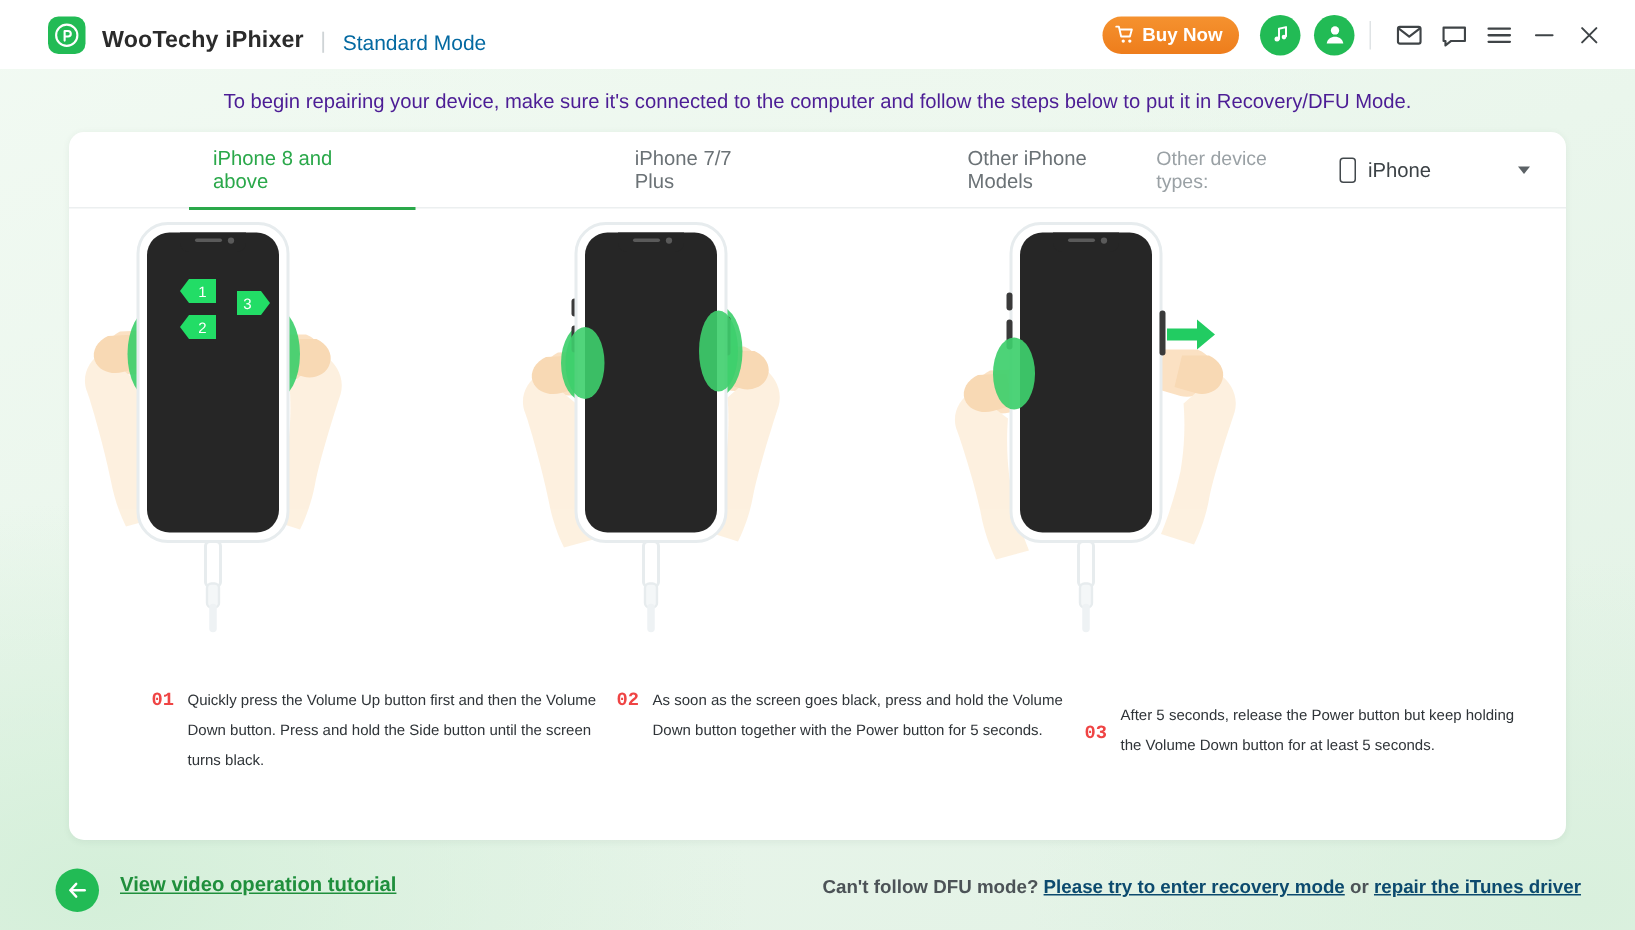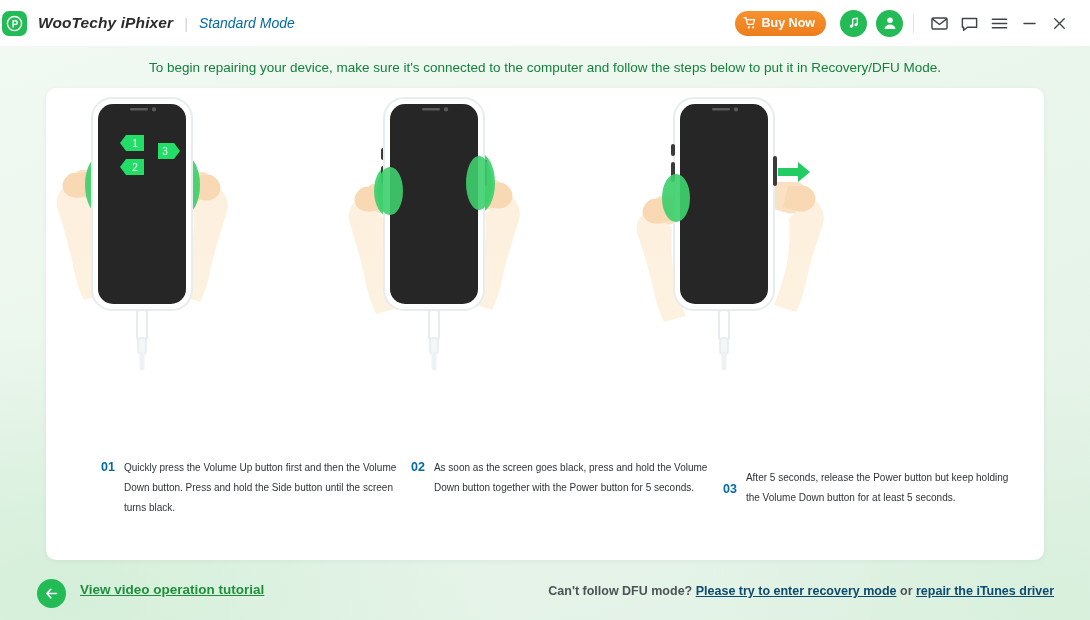--- a/index.html
+++ b/index.html
@@ -17,21 +17,21 @@
     position: relative;
   }
   .app { position: absolute; inset: 0; }
 
   
   .titlebar {
     position: absolute; left: 0; top: 0; width: 1090px; height: 46px;
     background: #ffffff;
     display: flex; align-items: center;
   }
-  .logo-wrap { display: flex; align-items: center; margin-left: 2px; font-style: italic; }
+  .logo-wrap { display: flex; align-items: flex-end; margin-left: 32px; }
   .logo {
     width: 25px; height: 25px; border-radius: 7px;
     background: #22bb55;
     display: flex; align-items: center; justify-content: center;
   }
   .logo svg { display: block; }
   .brand {
     margin-left: 11px; font-size: 15.5px; color: #2b2b2b; font-weight: bold;
     letter-spacing: .1px;
   }
@@ -56,21 +56,21 @@
   }
   .round-icon { width: 27px; height: 27px; border-radius: 50%; background: #22bb55;
     display:flex; align-items:center; justify-content:center; }
   .vline { width:1px; height: 19px; background:#dfe3e5; margin: 0 10px; }
   .win-icon { width: 30px; height: 30px; color: #3f4447; }
 
   
   .banner {
     position: absolute; left: 0; top: 46px; width: 1090px; height: 42px;
     display: flex; align-items: center; justify-content: center;
-    font-size: 13.5px; color: #15803d;
+    font-size: 13.5px; color: #4c1d95;
   }
 
   
   .card {
     position: absolute; left: 46px; top: 88px; width: 998px; height: 472px;
     background: #fff; border-radius: 10px;
     box-shadow: 0 1px 5px rgba(60,90,70,.07);
   }
   .tabs {
     position: relative; height: 51px; border-bottom: 1px solid #eceff0;
@@ -116,22 +116,22 @@
   .sep0 { left: 377px; }
   .sep1 { left: 668px; }
 
   
   .steps { position: absolute; left: 0; top: 370px; width: 998px; display: flex; }
   .step { display: flex; align-items: flex-start; }
   .step0 { margin-left: 55px; width: 300px; }
   .step1 { margin-left: 10px; width: 300px; }
   .step2 { margin-left: 12px; width: 290px; align-items: center; }
   .step-num {
-    color: #0369a1; font-size: 12.5px; font-weight: bold; margin-right: 9px;
-    padding-top: 2px; flex: none;
+    color: #ef4444; font-size: 12.5px; font-weight: bold; margin-right: 9px;
+    padding-top: 2px; flex: none; font-family: Liberation Mono, monospace;
   }
   .step-txt { font-size: 10px; line-height: 20px; color: #2f3438; }
 
   
   .footer { position: absolute; left: 0; top: 560px; width: 1090px; height: 60px; font-weight: bold; }
   .back-btn {
     position: absolute; left: 37px; top: 19px;
     width: 29px; height: 29px; border-radius: 50%; background: #22bb55;
     display: flex; align-items: center; justify-content: center; cursor: pointer;
   }
@@ -222,20 +222,38 @@
           <path d="M6 6l12 12M18 6L6 18"></path>
         </svg>
       </div>
     </div>
   </div>
 
   <div class="banner">To begin repairing your device, make sure it's connected to the computer and follow the steps below to put it in Recovery/DFU Mode.</div>
 
   <div class="card">
 
+    <div class="tabs">
+      <div class="tab active" id="tab0">
+        <span>iPhone 8 and above</span>
+      </div>
+      <div class="tab" id="tab1">
+        <span>iPhone 7/7 Plus</span>
+      </div>
+      <div class="tab" id="tab2">
+        <span>Other iPhone Models</span>
+      </div>
+
+      <div class="devsel">
+        <span>Other device types:</span>
+        <span class="phone-glyph"></span>
+        <span class="devname">iPhone</span>
+        <span class="caret"></span>
+      </div>
+    </div>
 
     <div class="figures">
 
       <div class="fig fig0">
         <svg width="306" height="286" viewBox="0 0 306 286">
           <g>
 
             <g opacity=".95">
               <path d="M26 82c-8 4-12 12-9 19 4 9 14 11 22 9l16-5-6-24z" fill="#fbe0c0"></path>
               <path d="M14 96c-9 5-14 16-10 26 4 11 13 44 16 60 2 11 6 22 10 30l22-6c-5-12-10-28-12-42-3-17-3-36-2-48z" fill="#fdf0de"></path>

